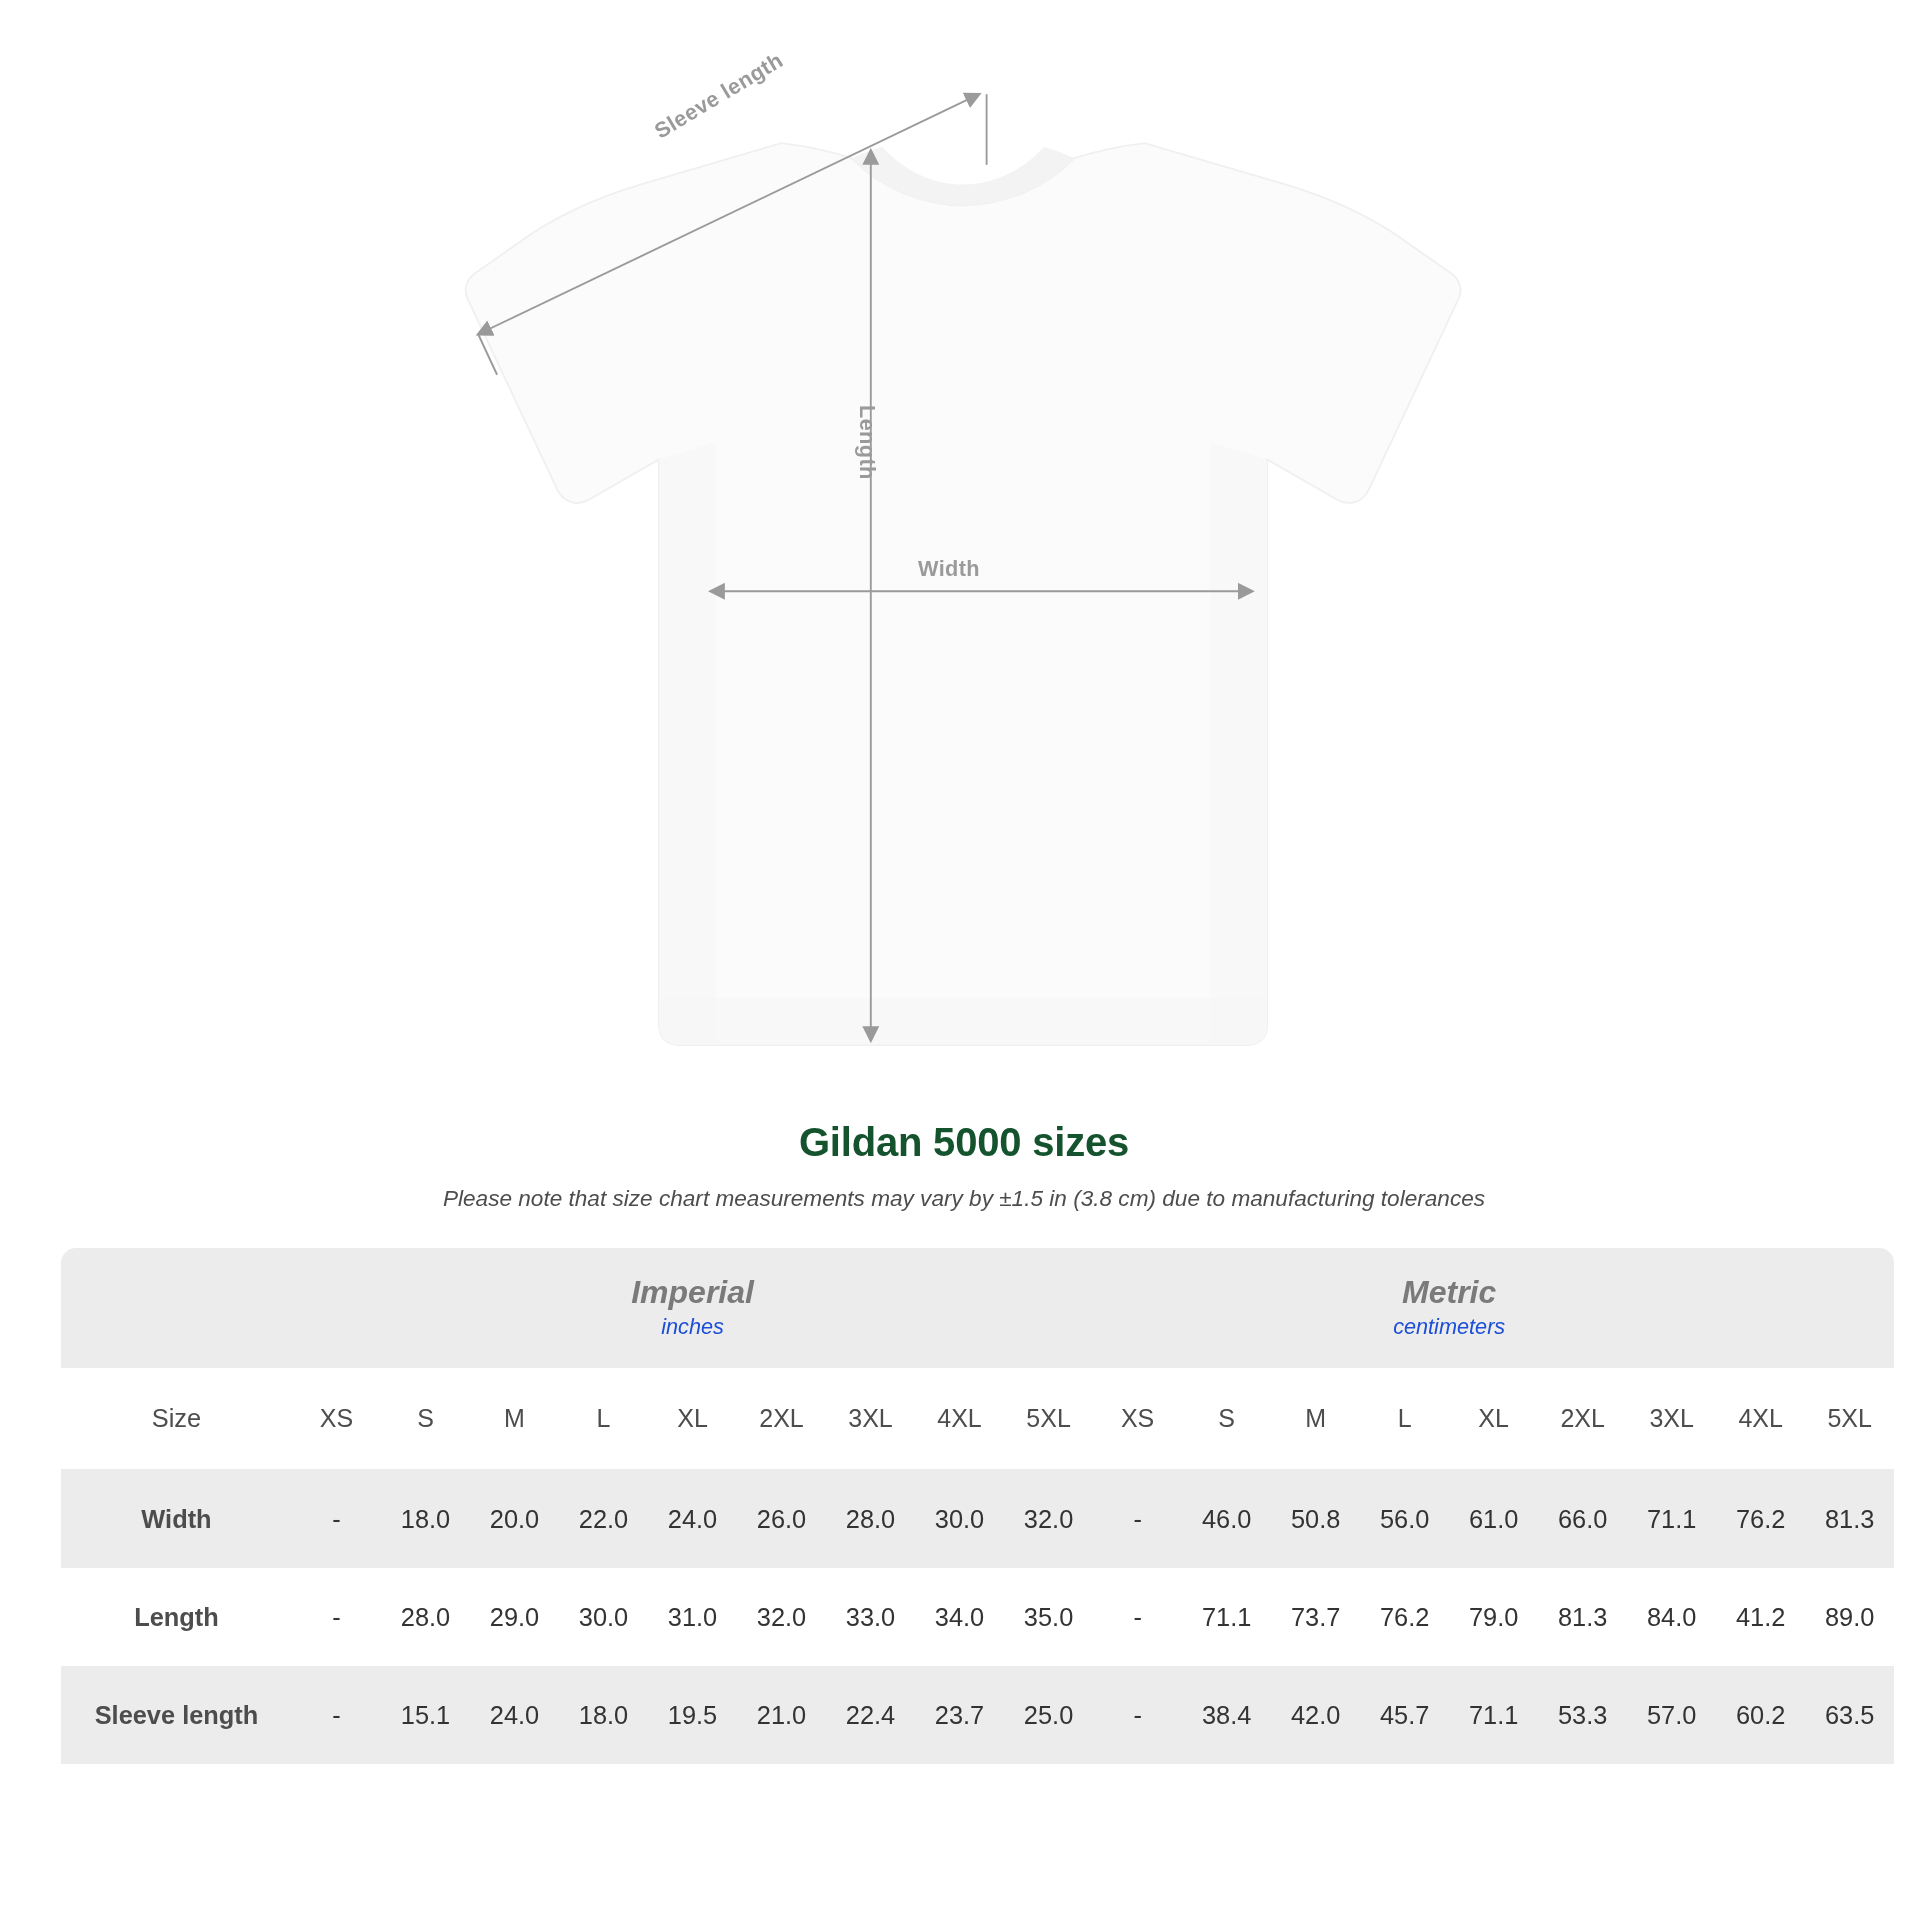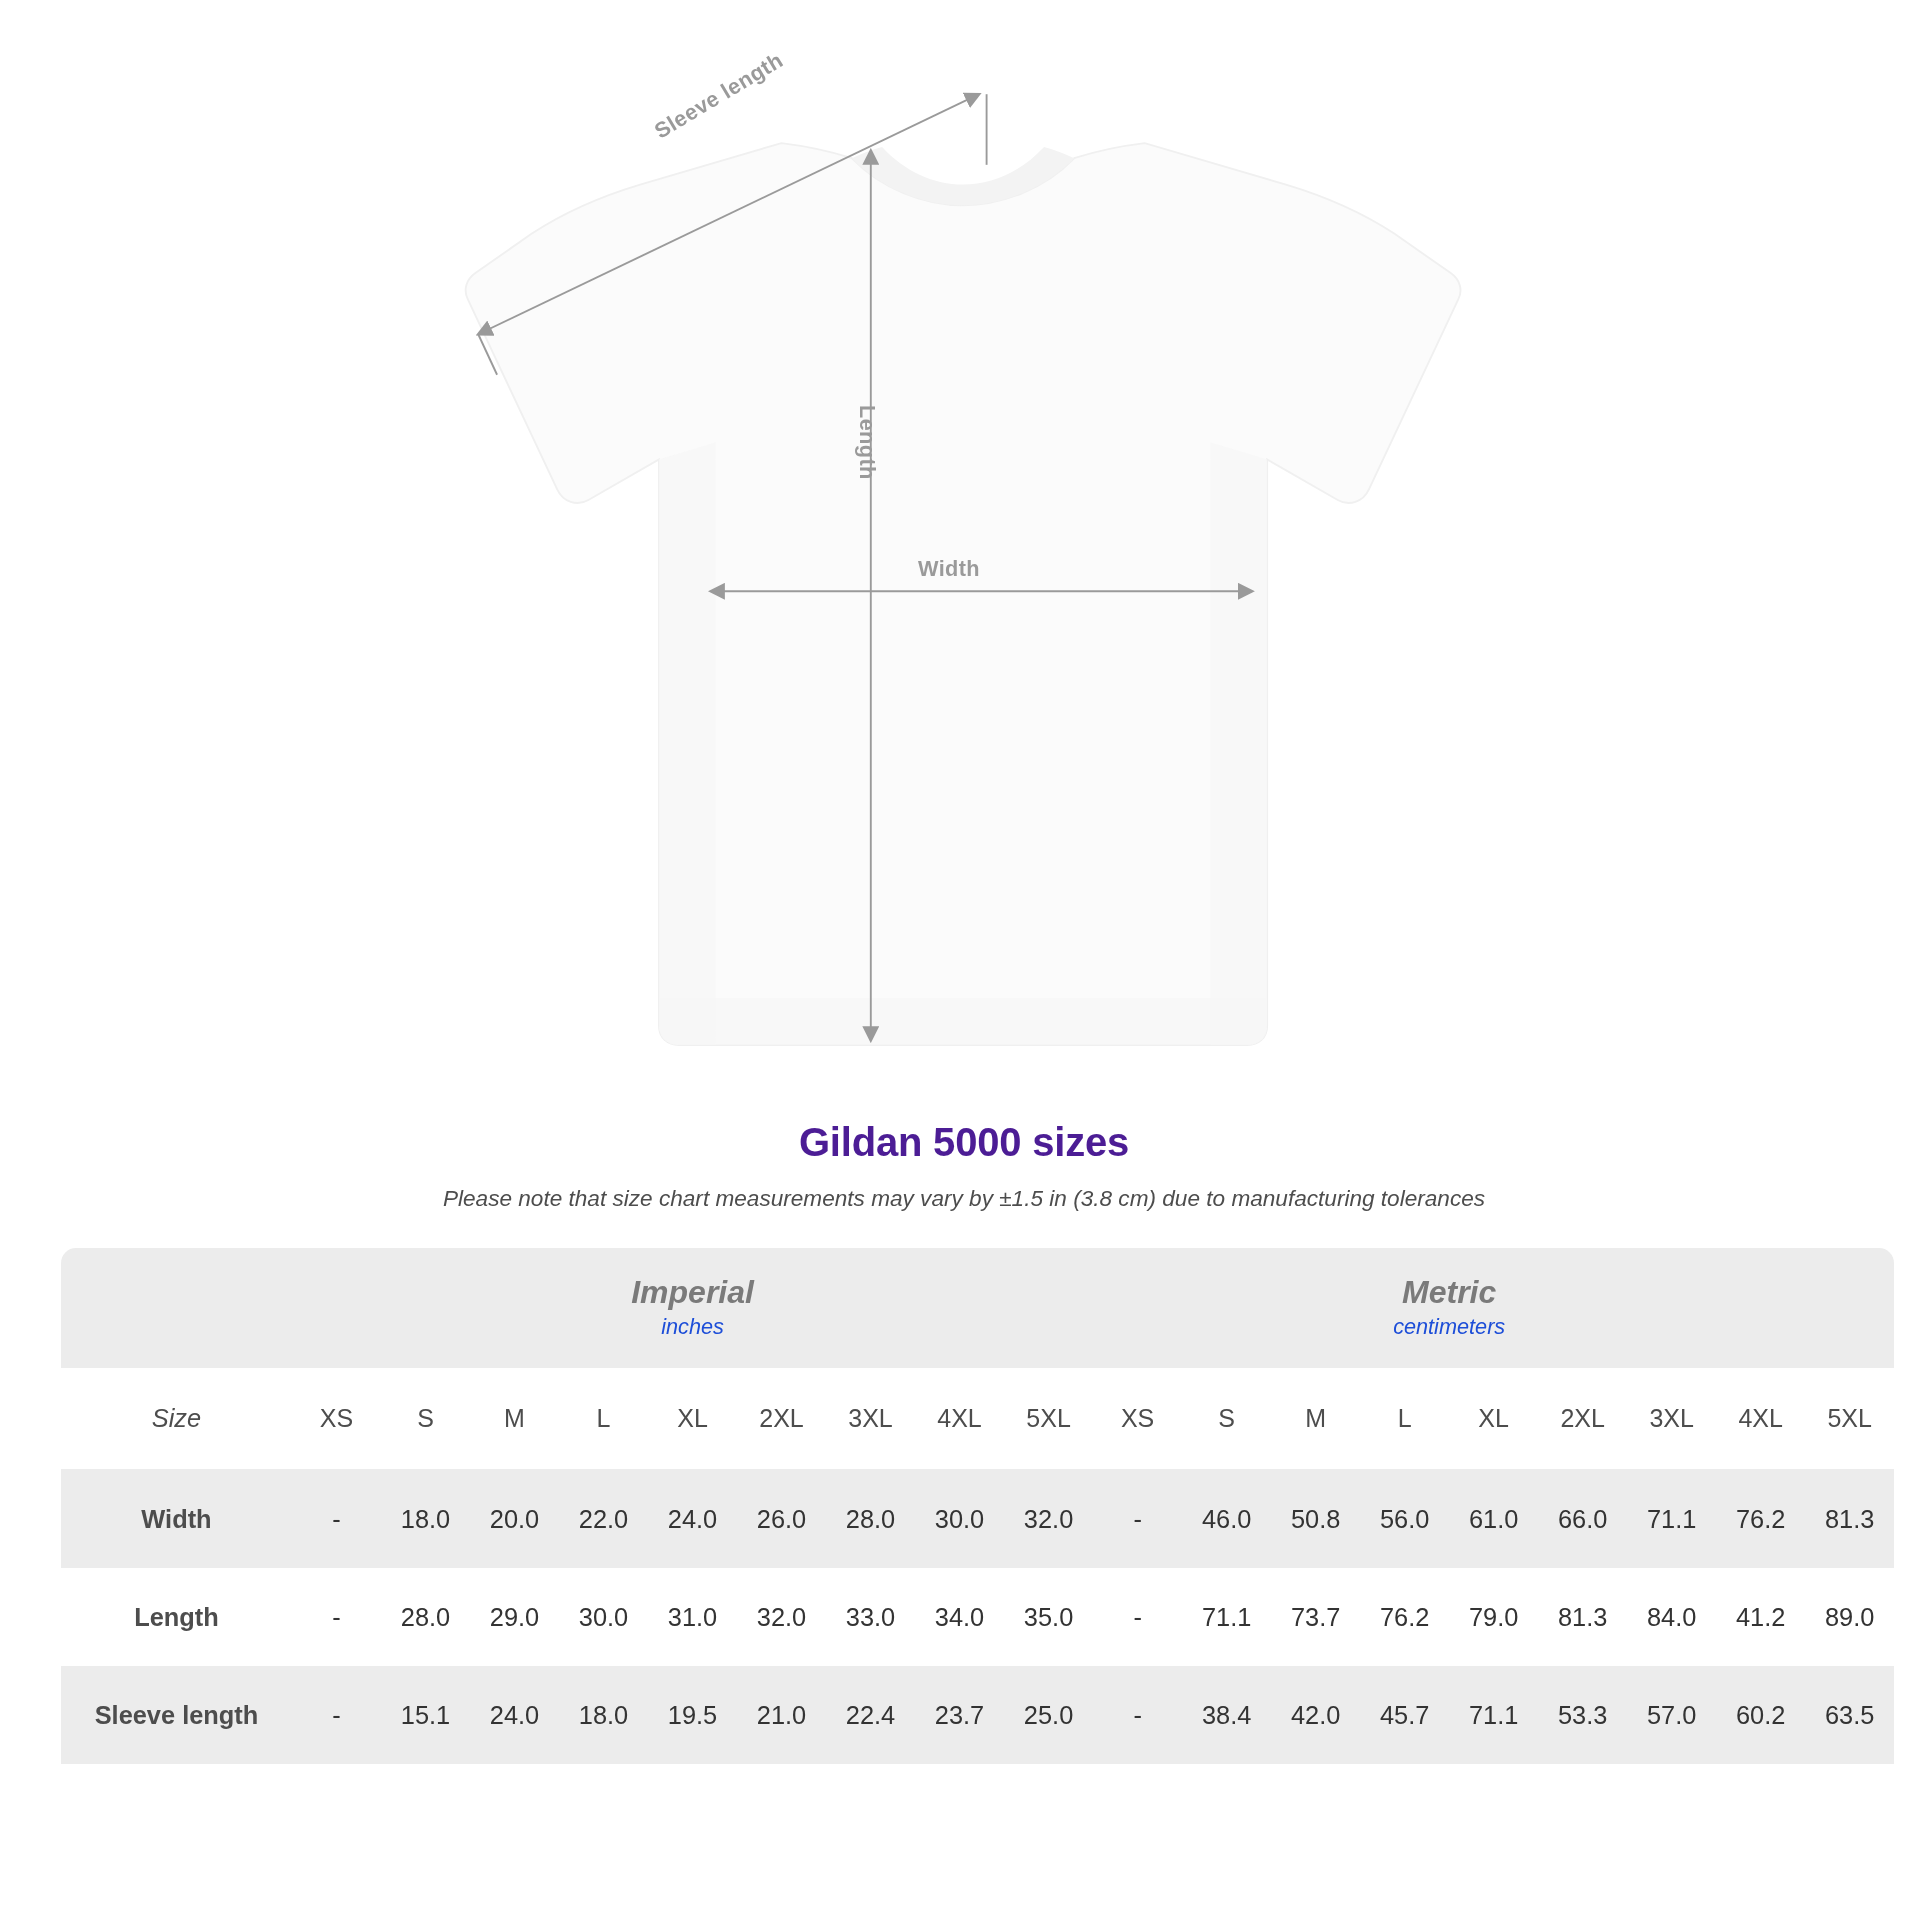--- a/index.html
+++ b/index.html
@@ -52,21 +52,21 @@
   }
 
   
   .title-block {
     text-align: center;
     margin-top: 9.4px;
   }
   .chart-title {
     font-size: 40px;
     font-weight: bold;
-    color: #4c1d95;
+    color: #14532d;
     margin: 0 0 21px 0;
     letter-spacing: -0.2px;
   }
   .chart-note {
     font-size: 22.6px;
     font-style: italic;
     color: #4d4d4d;
     margin: 8px;
   }
 
@@ -109,21 +109,20 @@
   .hdr-row td {
     height: 102px;
     font-size: 25px;
     font-weight: bold;
     color: #4d4d4d;
     background: #ffffff;
     border-bottom: 1.9px solid #ececec;
   }
   .hdr-row td.rowlabel {
     font-size: 25.4px;
-    font-style: italic;
   }
 
   .data-row td {
     height: 98px;
     font-size: 25.4px;
     color: #333333;
   }
   .data-row.alt td { background: #ececec; }
   .data-row td.rowlabel {
     font-weight: bold;

